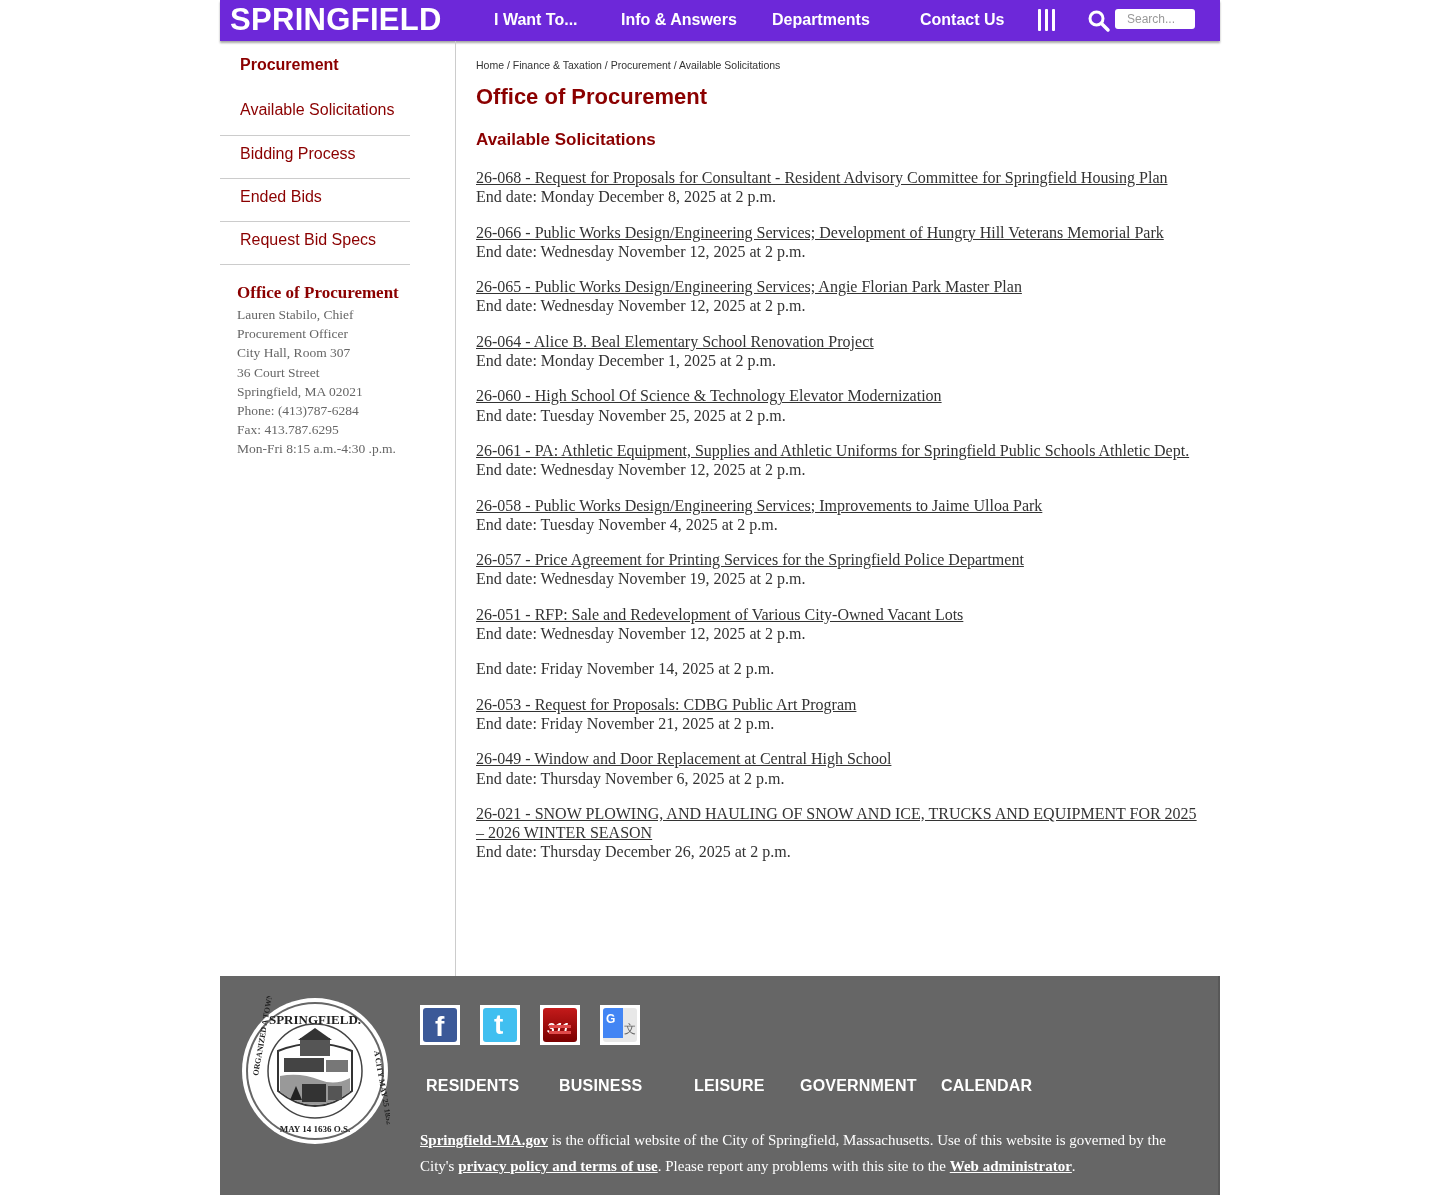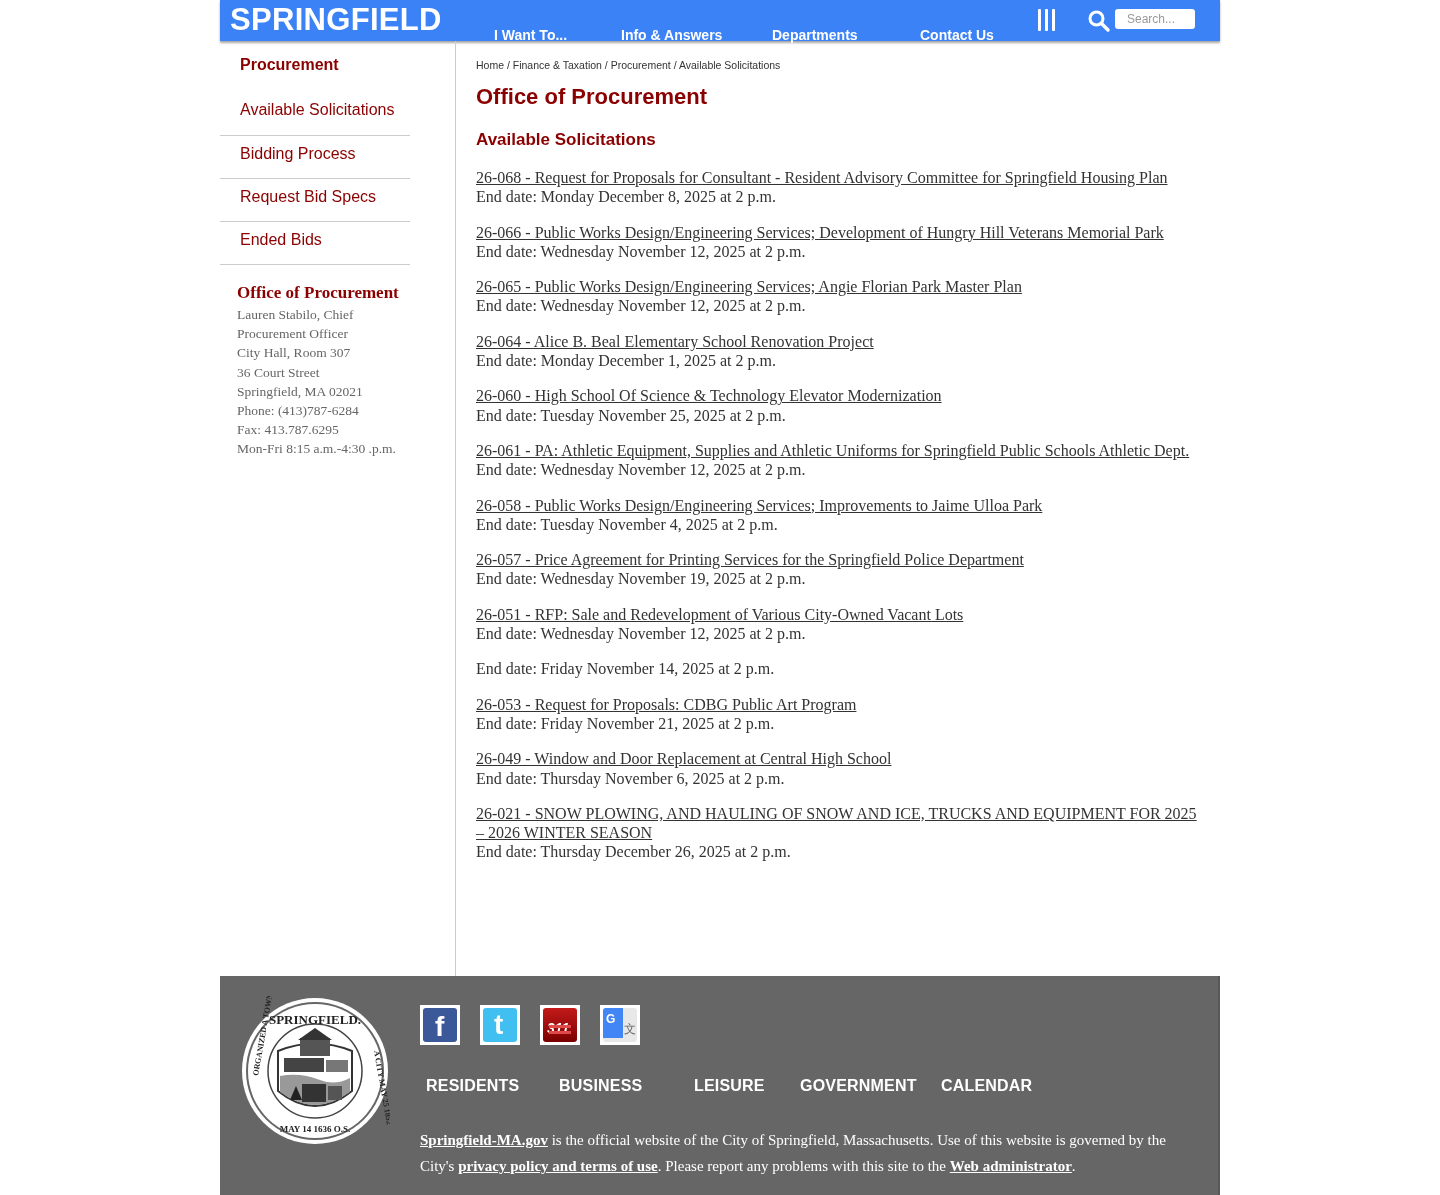--- a/index.html
+++ b/index.html
@@ -2,31 +2,31 @@
 <html><head>
   <meta charset="utf-8">
   <style>
     * { box-sizing: border-box; margin: 0; padding: 0; }
     html, body { width: 1440px; height: 1195px; background: #ffffff; overflow: hidden; }
     body { font-family: "Liberation Sans", sans-serif; color: #333; position: relative; }
 
     
     .header {
       position: absolute; left: 220px; top: 0; width: 1000px; height: 41px;
-      background: #3b82f6;
+      background: #6d28d9;
       box-shadow: 0 2px 2px rgba(0,0,0,0.35);
     }
     .logo {
       position: absolute; left: 10px; top: 2px;
       font-family: "Liberation Sans", sans-serif; font-weight: bold;
       font-size: 31px; color: #ffffff; letter-spacing: 0.3px; line-height: 36px;
       text-decoration: none;
     }
     .nav-item {
-      position: absolute; top: 26px; font-weight: bold; font-size: 14px;
+      position: absolute; top: 11px; font-weight: bold; font-size: 16px;
       color: #ffffff; text-decoration: none; line-height: 18px; white-space: nowrap;
     }
     .menu-icon { position: absolute; left: 818px; top: 9px; width: 18px; height: 22px; }
     .menu-icon span { position: absolute; top: 0; width: 3px; height: 22px; background: #fff; border-radius: 1px; }
     .search-icon { position: absolute; left: 867px; top: 9px; width: 24px; height: 24px; }
     .search-input {
       position: absolute; left: 895px; top: 9px; width: 80px; height: 20px;
       border: none; border-radius: 3px; background: #fff;
       font-family: "Liberation Sans", sans-serif; font-size: 12px; color: #999;
       padding: 0 0 0 12px; outline: none;
@@ -121,24 +121,24 @@
 <div class="sidebar-title">Procurement</div>
 
 <ul class="side-nav">
   <li class="first">
     <a>Available Solicitations</a>
   </li>
   <li>
     <a>Bidding Process</a>
   </li>
   <li>
+    <a>Ended Bids</a>
+  </li>
+  <li>
     <a>Request Bid Specs</a>
-  </li>
-  <li>
-    <a>Ended Bids</a>
   </li>
 </ul>
 
 <div class="contact">
   <div class="contact-title">Office of Procurement</div>
   <div>Lauren Stabilo, Chief</div>
   <div>Procurement Officer</div>
   <div>City Hall, Room 307</div>
   <div>36 Court Street</div>
   <div>Springfield, MA 02021</div>

